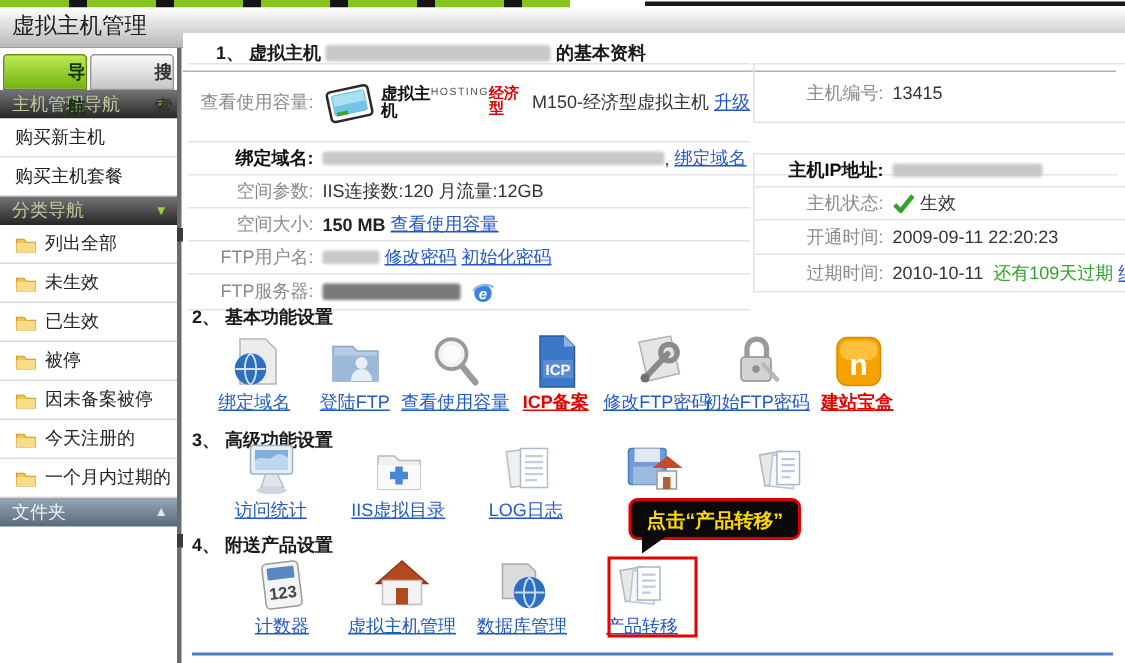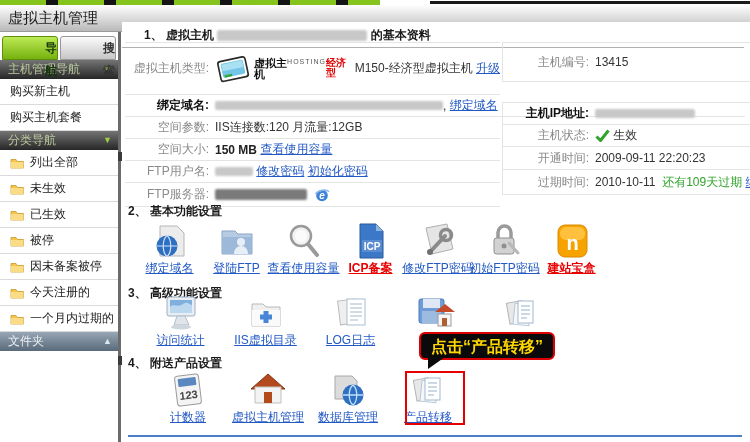--- a/index.html
+++ b/index.html
@@ -68,21 +68,21 @@
   .fitem .fl.red { color:#e80000; font-weight:bold; }
   #sec2-icons .fitem { width:67px; }
   #sec3-icons .fitem { width:85px; }
   #sec4-icons .fitem { width:80px; }
 
   
   #redbox { position:absolute; left:283px; top:349px; width:60px; height:54px;
     border:2px solid #e60000; z-index:4; }
   #callout { position:absolute; left:297px; top:310px; height:28px; line-height:25px;
     background:#0a0a0a; border:2px solid #dd0000; border-radius:6px; color:#ffd800;
-    font-weight:bold; font-size:16px; padding:0 10px; white-space:nowrap; z-index:6; }
+    font-weight:bold; font-size:13px; padding:0 10px; white-space:nowrap; z-index:6; }
   #callout:after { content:""; position:absolute; left:7px; bottom:-11px; width:0; height:0;
     border-top:12px solid #0a0a0a; border-right:17px solid transparent; }
   #blueline { position:absolute; left:6px; top:413px; width:614px; border-top:2px solid #4b7cc4; }
 </style>
 </head>
 <body>
 
 <div id="screen">
 
   <div id="topstrip">
@@ -176,21 +176,21 @@
 
   <div id="main">
 
     <div class="h1">
       <span>1、 虚拟主机</span>
       <span class="blur" style="width:150px;height:11px"></span>
       <span>的基本资料</span>
     </div>
 
     <div class="row topb" style="left:3px;top:20px;width:375px;height:53px">
-      <span class="lbl">虚拟主机类型:</span>
+      <span class="lbl">查看使用容量:</span>
       <span class="hostlogo">
         <svg width="44" height="42" viewBox="0 0 44 42">
           <g transform="rotate(-12 22 21)">
             <rect x="5" y="9" width="33" height="24" rx="3" fill="#fff" stroke="#2a2a2a" stroke-width="2"></rect>
             <rect x="8" y="12" width="27" height="17" rx="2" fill="#72c5e6"></rect>
             <rect x="9" y="13" width="25" height="8" fill="#a9e0f2"></rect>
             <rect x="10" y="26" width="9" height="3" fill="#3aa53a"></rect>
           </g>
         </svg>
         <span class="hl-txt">

